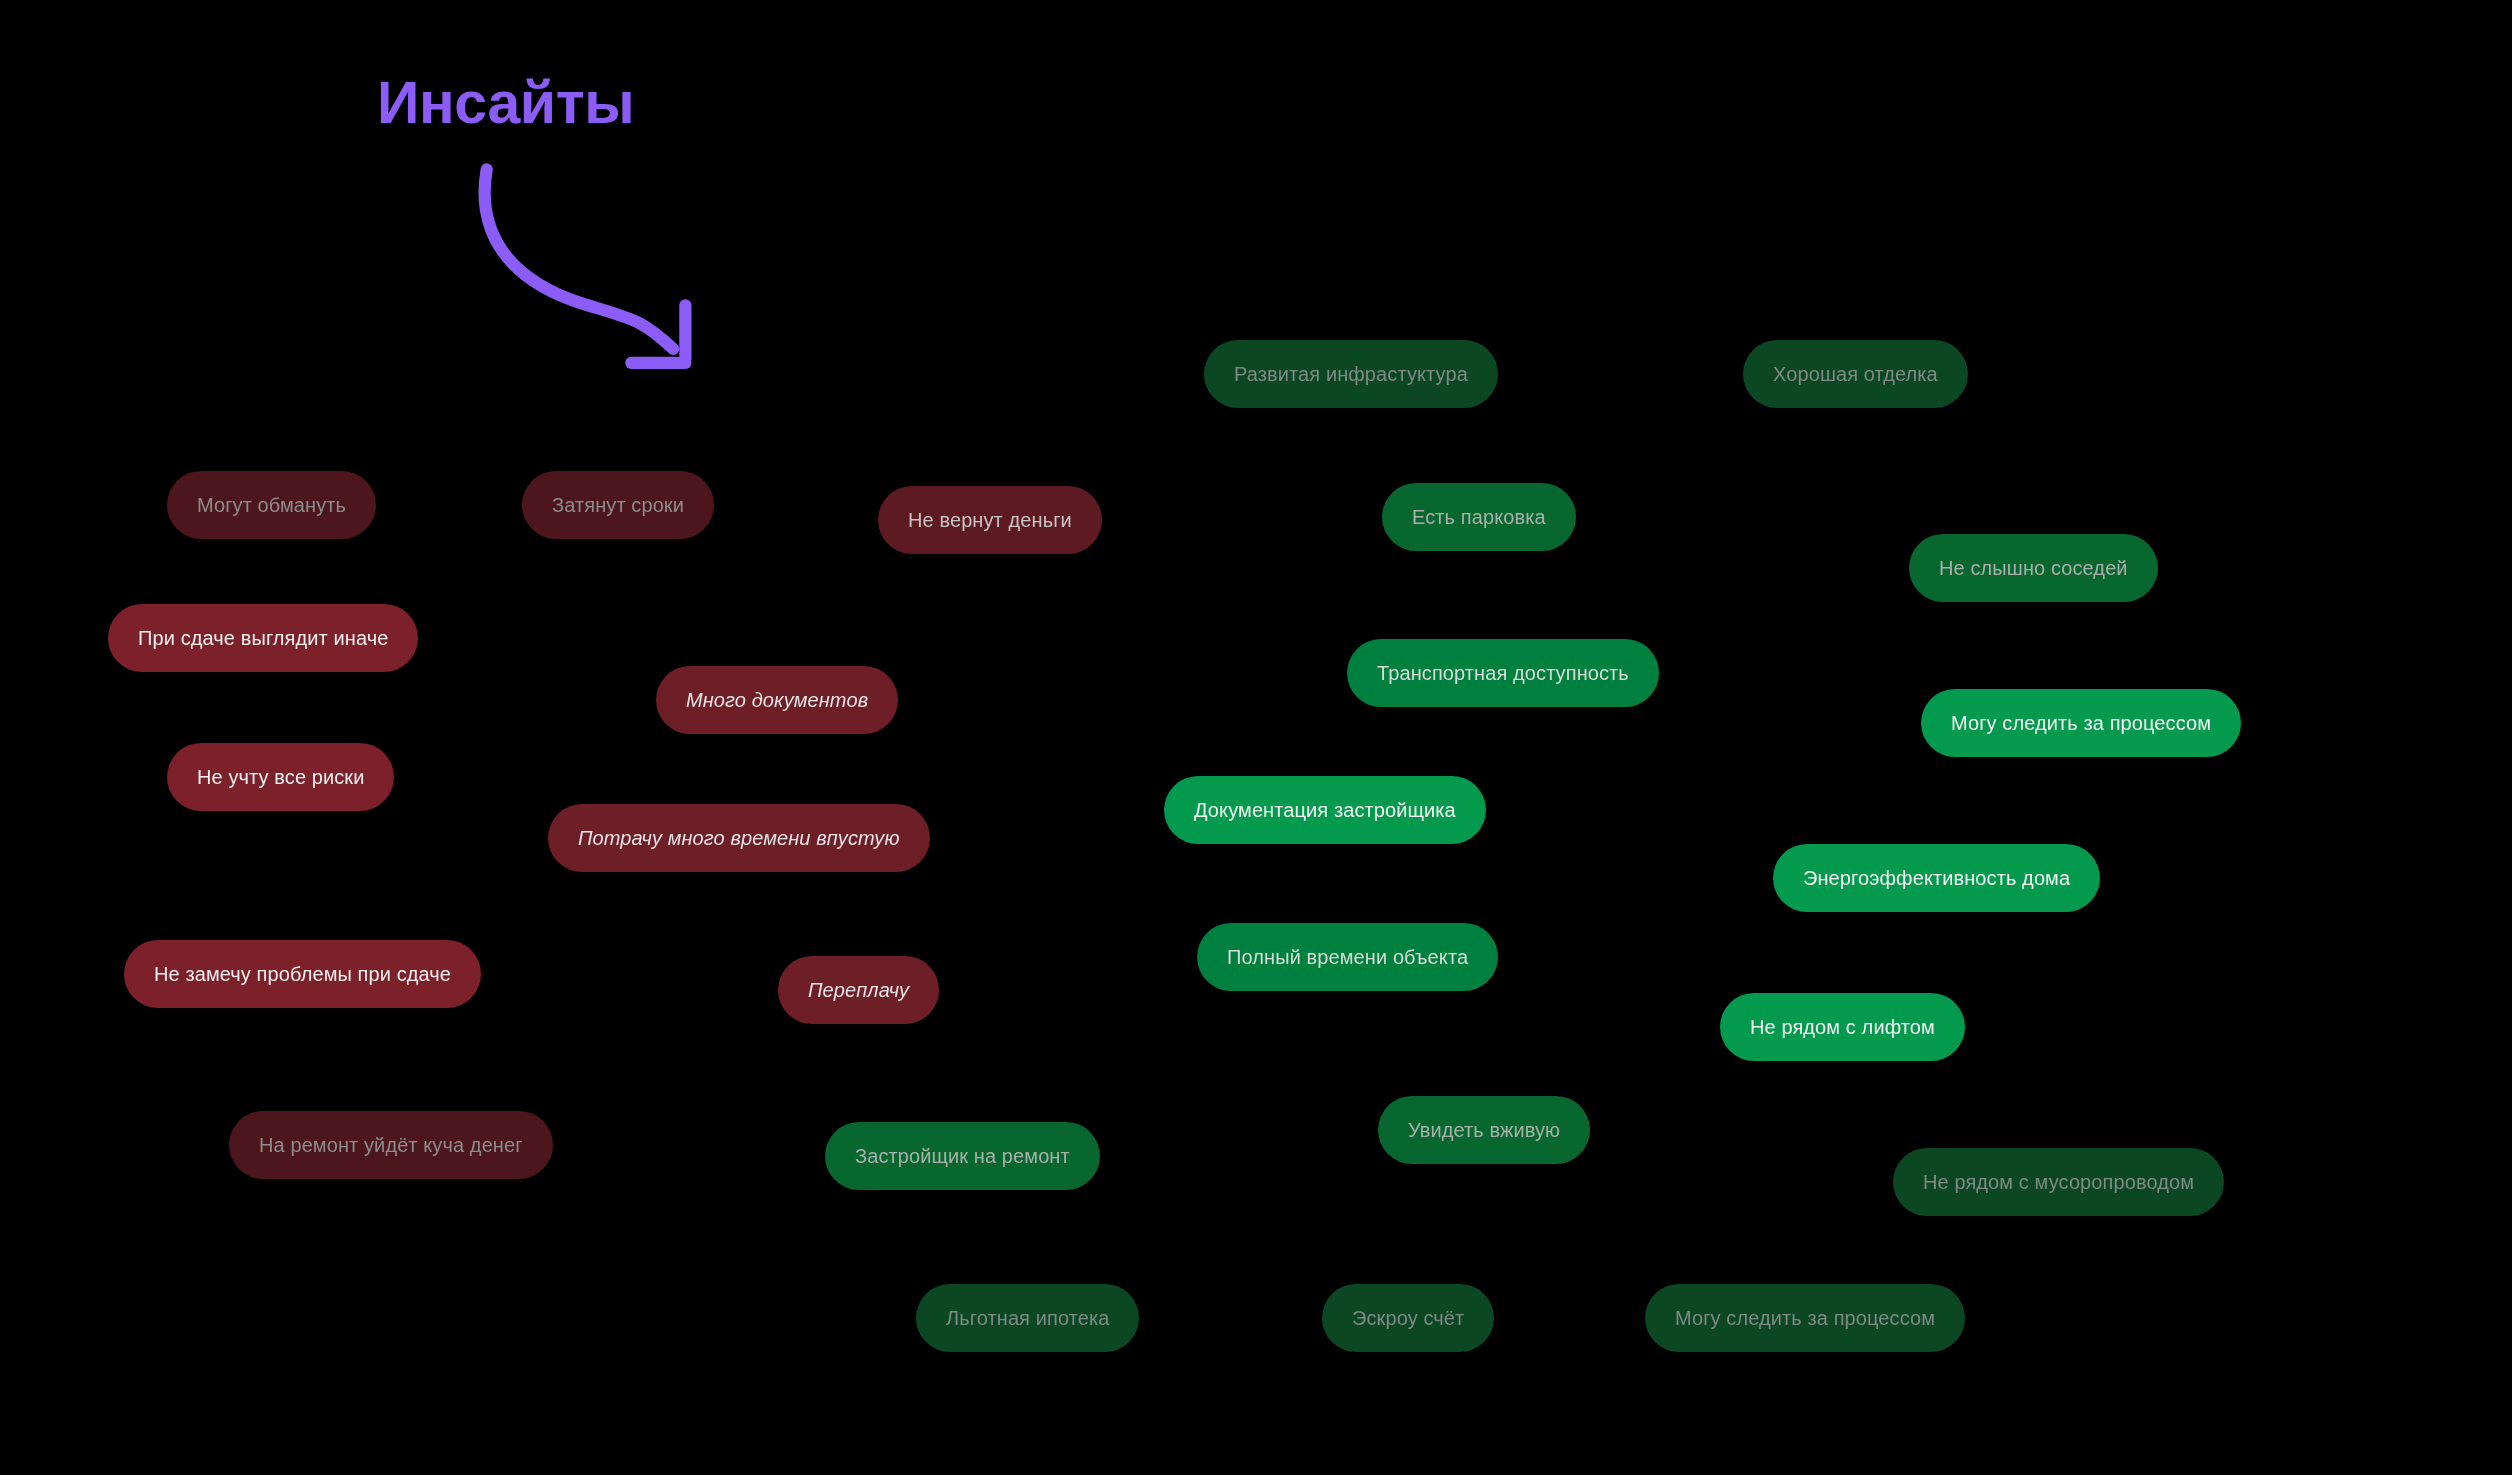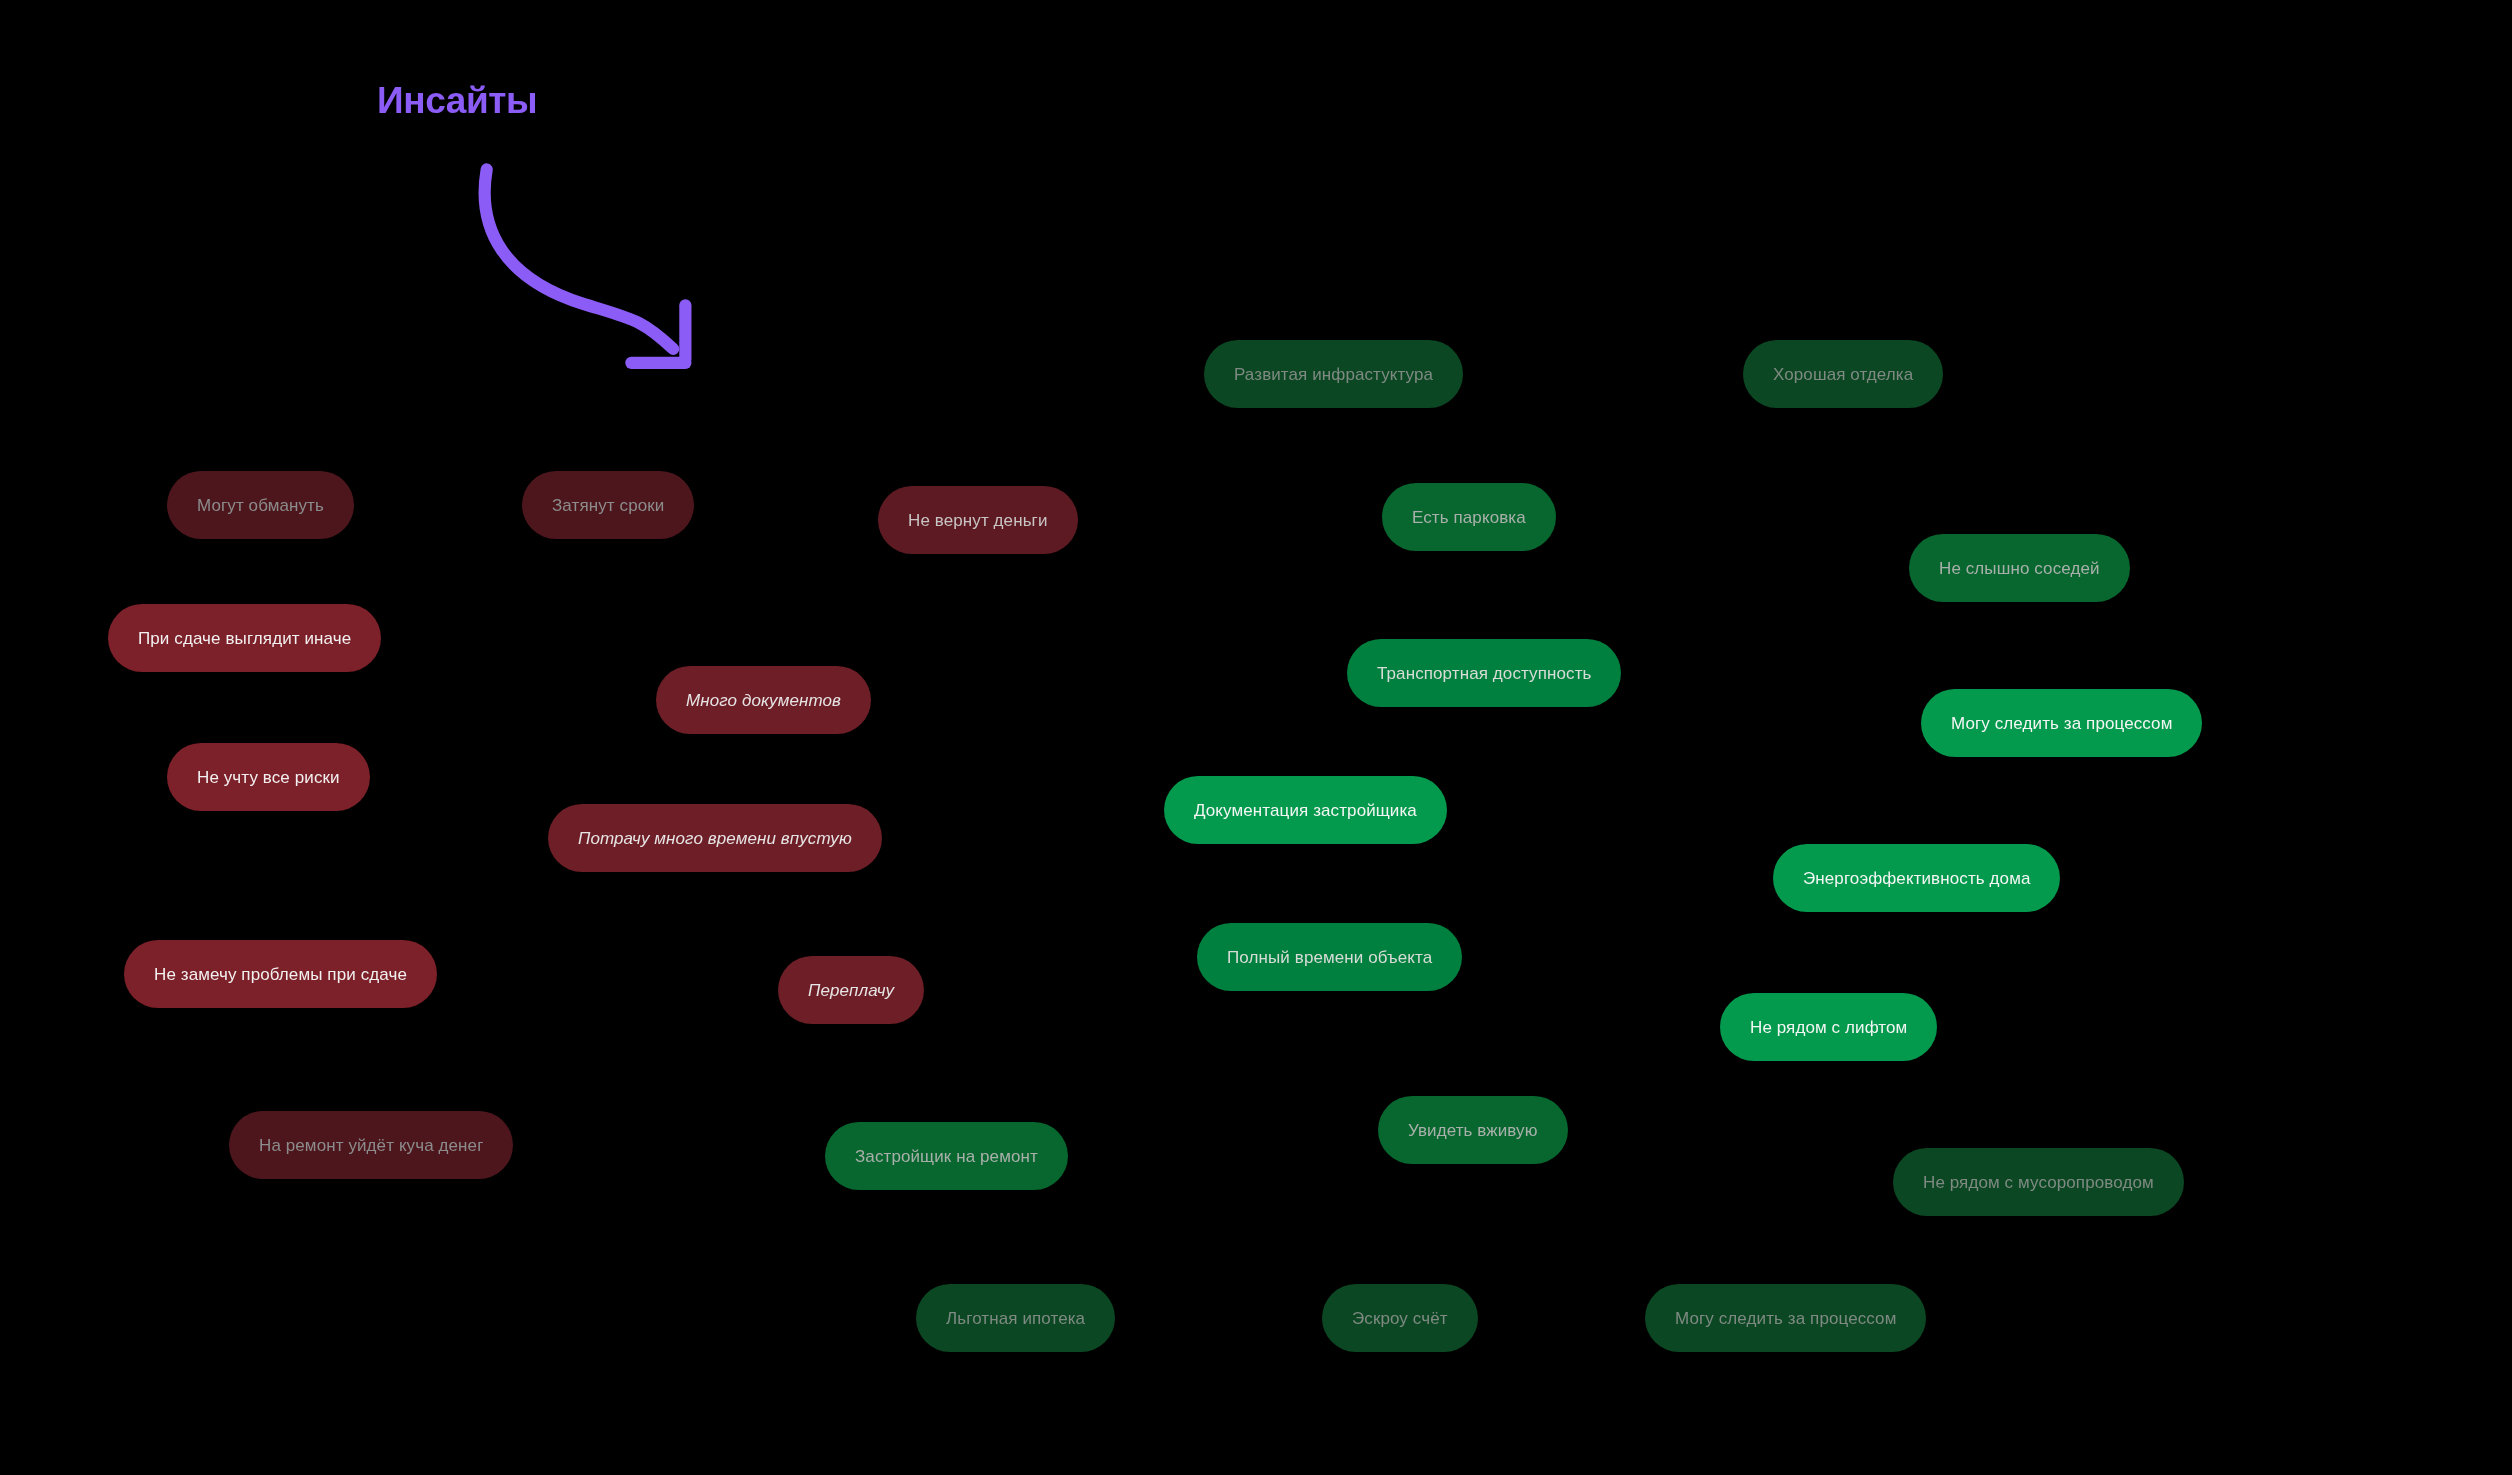--- a/index.html
+++ b/index.html
@@ -20,22 +20,22 @@
     position: absolute;
     inset: 0;
     width: 2512px;
     height: 1476px;
   }
 
   
   #insights-title {
     position: absolute;
     left: 377px;
-    top: 82px;
-    font-size: 37px;
+    top: 74px;
+    font-size: 59px;
     font-weight: 700;
     letter-spacing: -0.4px;
     line-height: 1;
     white-space: nowrap;
     user-select: none;
   }
 
   
   #insights-arrow {
     position: absolute;
@@ -48,21 +48,21 @@
 
   
   .pill {
     position: absolute;
     display: flex;
     align-items: center;
     justify-content: center;
     box-sizing: border-box;
     border-radius: 871px;
     white-space: nowrap;
-    font-size: 17px;
+    font-size: 20px;
     font-weight: 400;
     letter-spacing: 0.1px;
     line-height: 1;
     padding: 0 30px;
     height: 68px;
     user-select: none;
   }
 
   
   .pill.red.t1 { background:#4d161d; color:#8c8c8c; }

